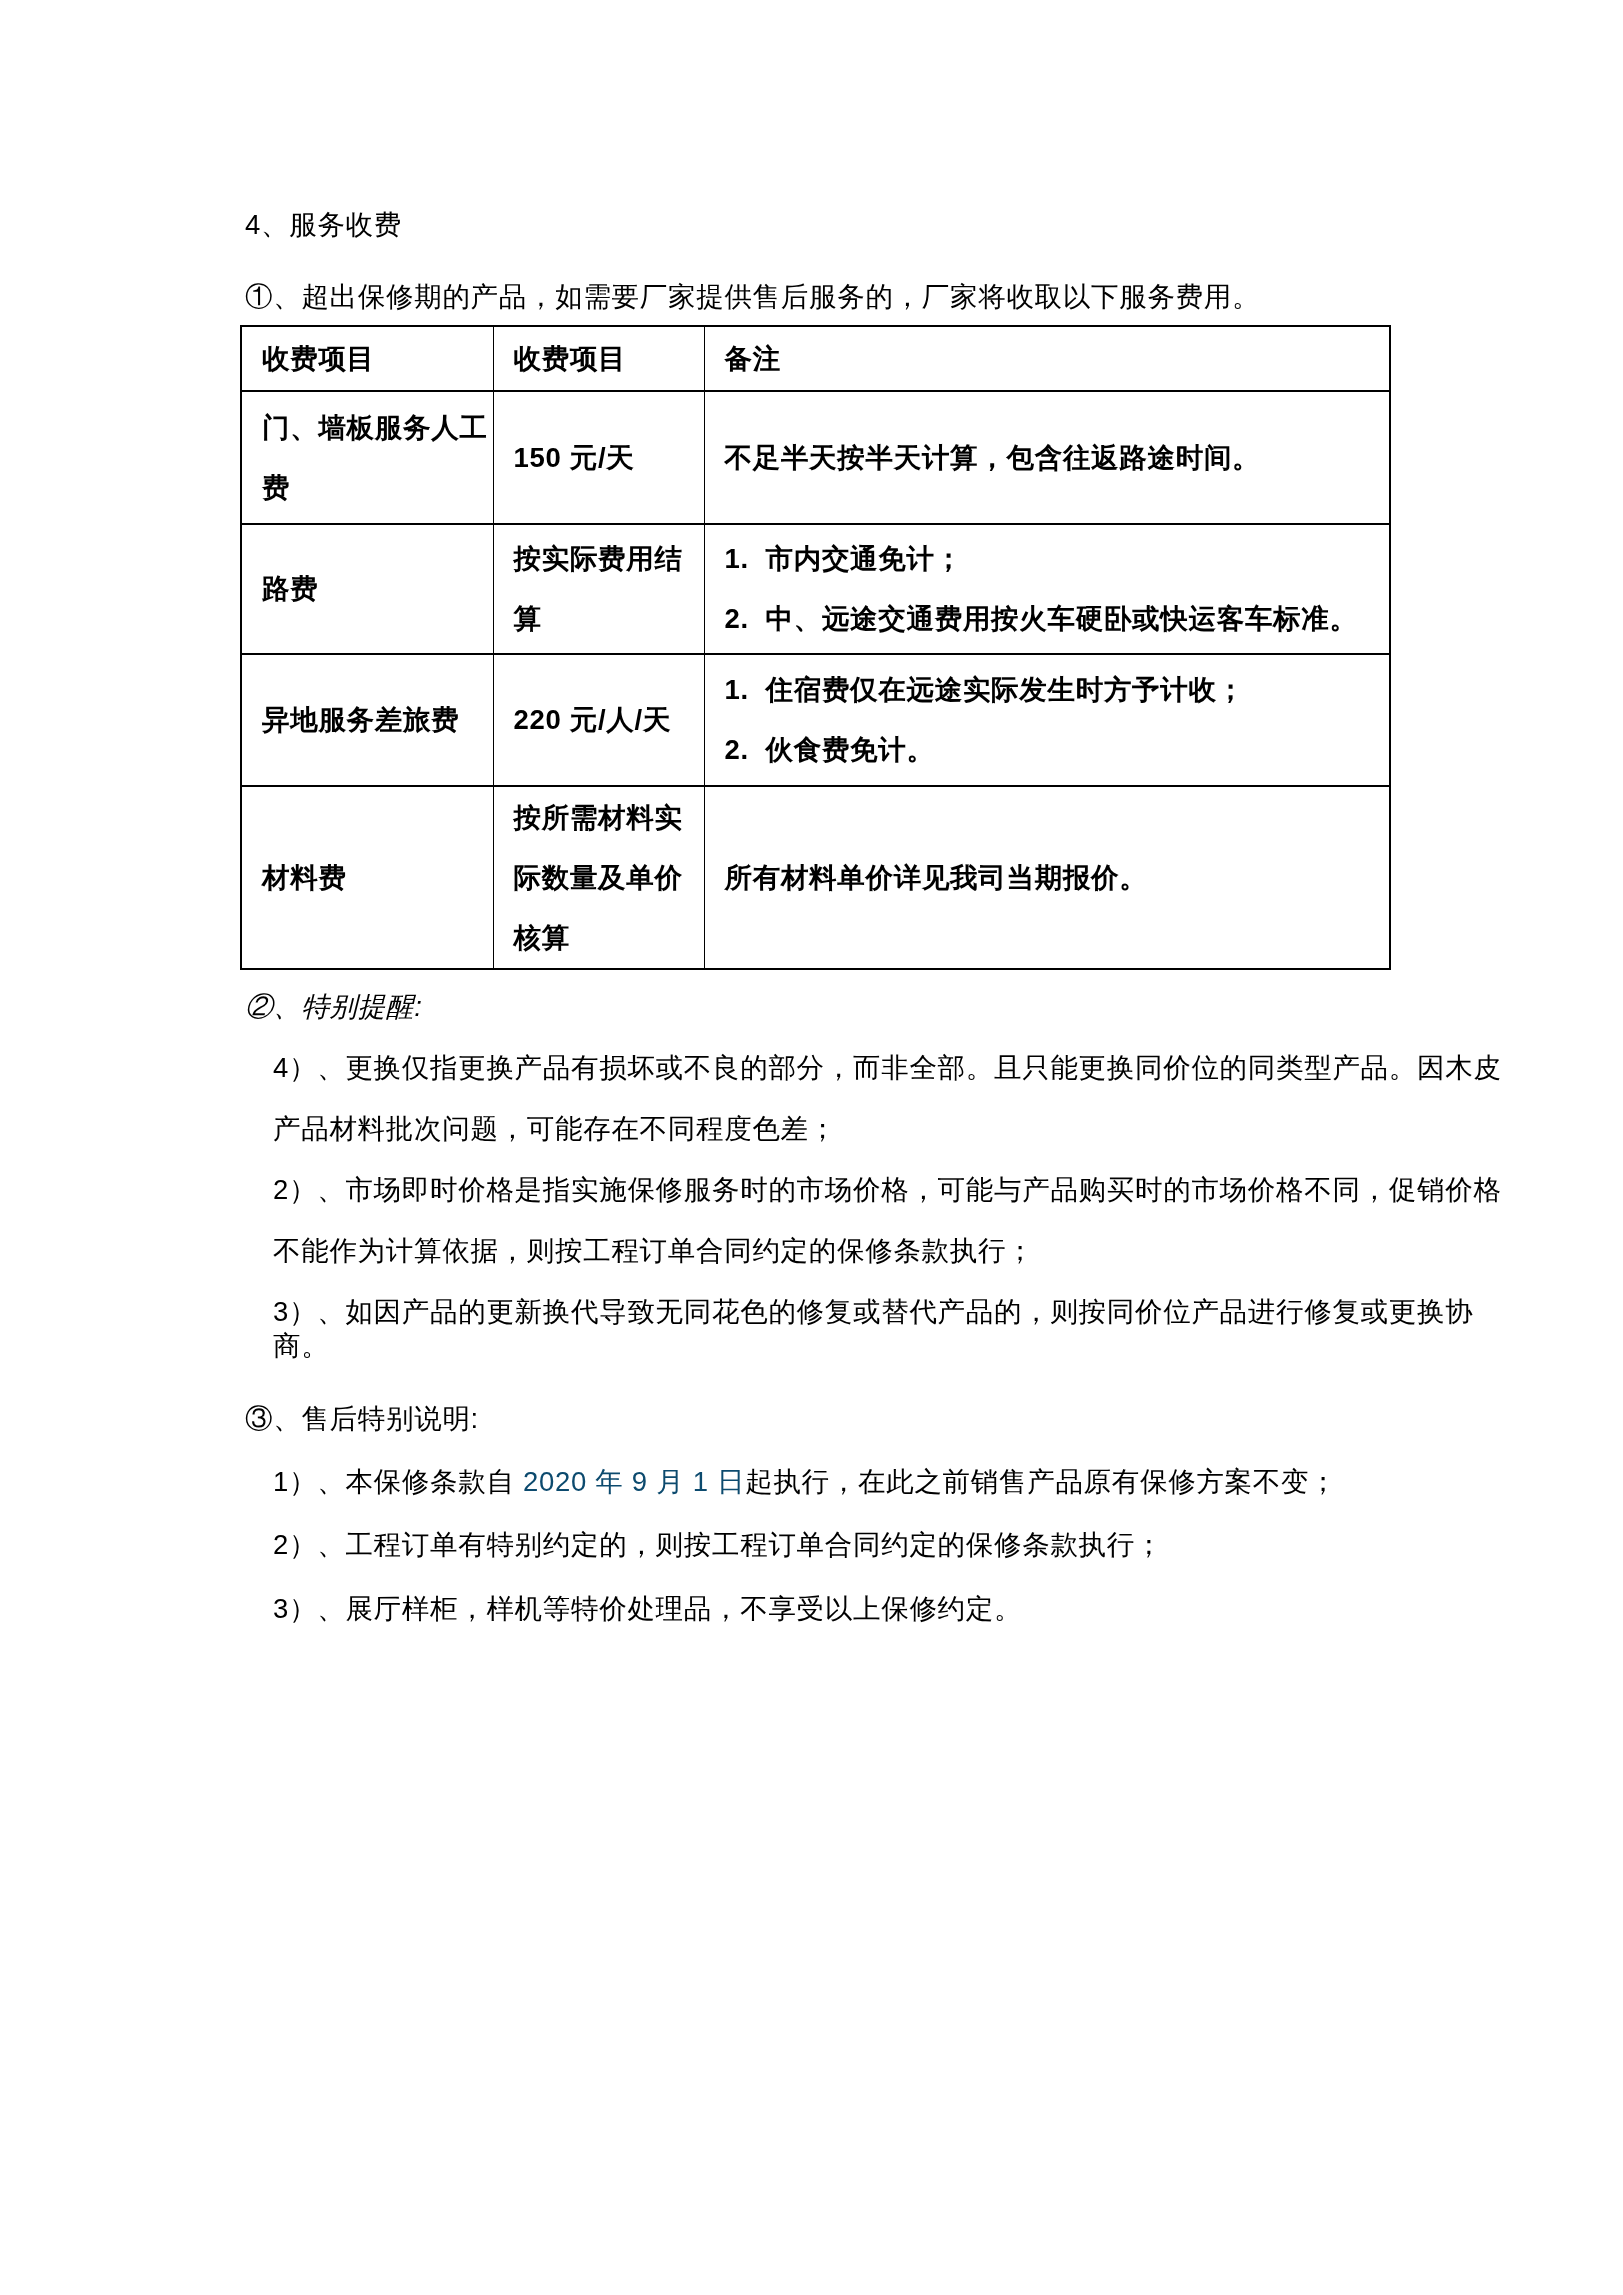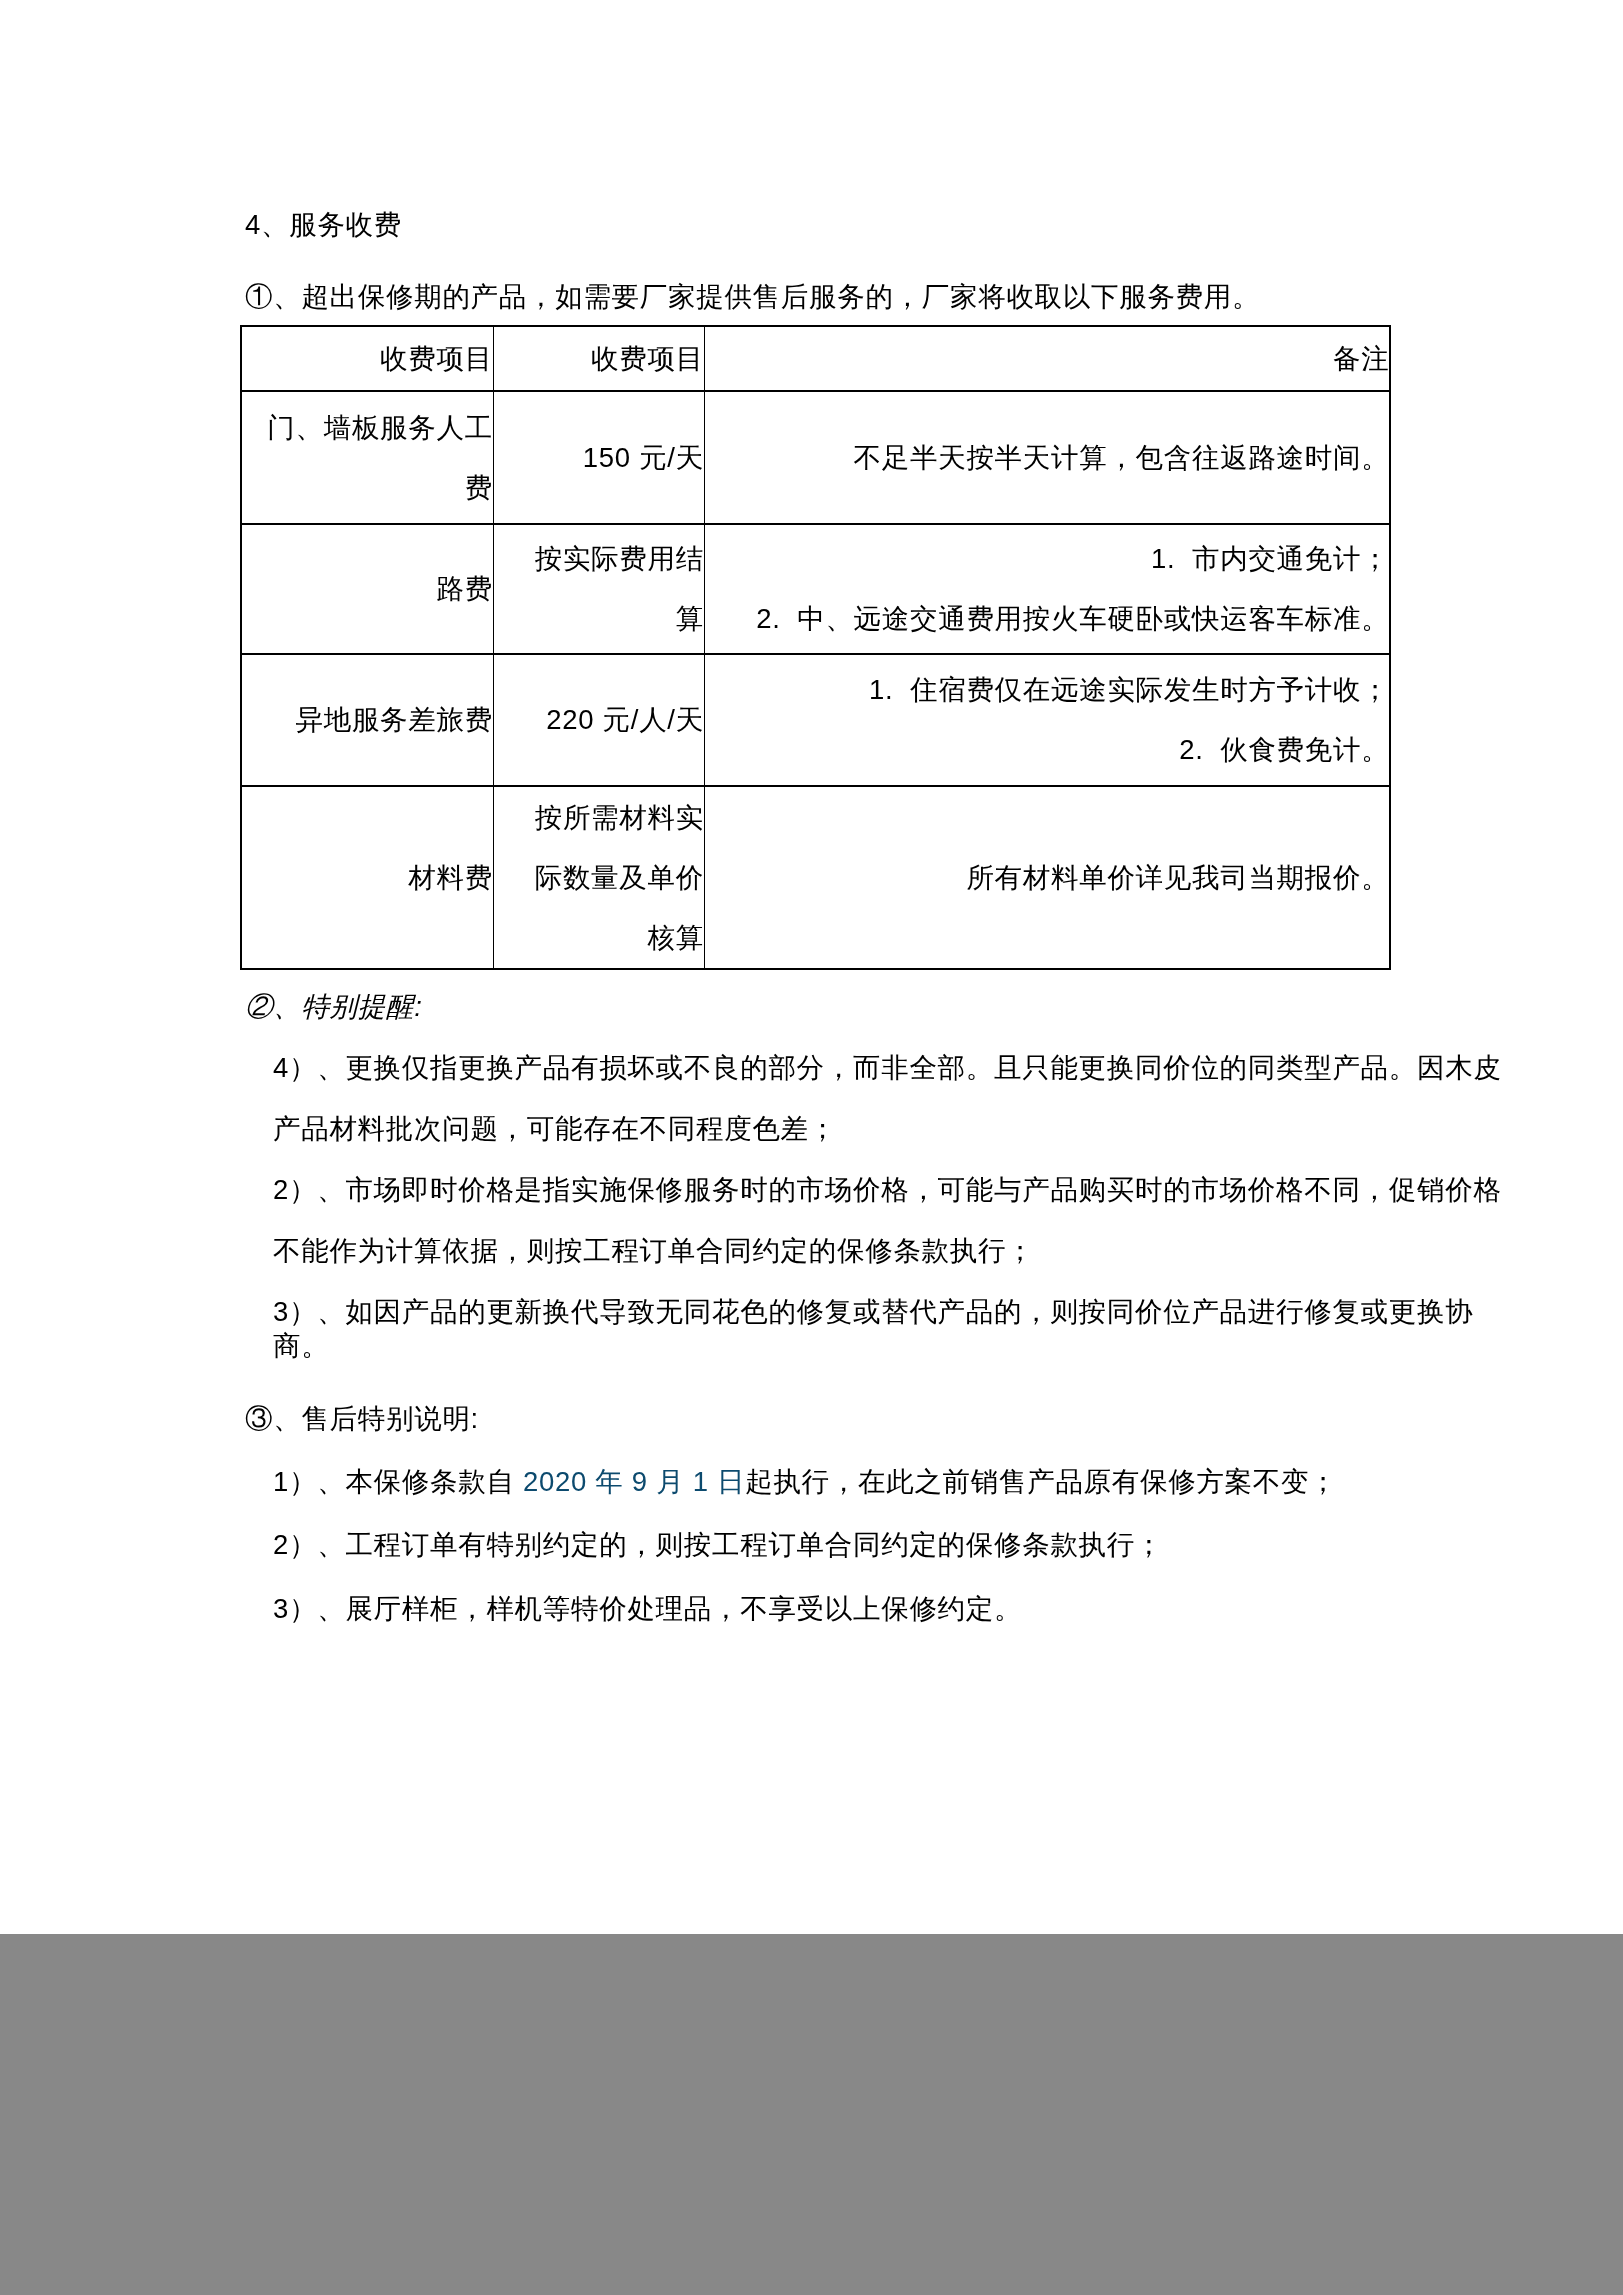--- a/index.html
+++ b/index.html
@@ -1,19 +1,19 @@
 <!DOCTYPE html>
 <html style="font-size:10.5px"><head>
 <meta charset="utf-8">
 <style>
   html, body { margin: 0; padding: 0; background: #888; }
   .page {
     position: relative;
     width: 1623px;
-    height: 1934px;
+    height: 2295px;
     background: #ffffff;
     font-family: "Liberation Sans", sans-serif;
     color: #000000;
     overflow: hidden;
   }
   .content {
     position: absolute;
     left: 245px;
     top: 0;
     width: 1269px;
@@ -34,22 +34,22 @@
     border-collapse: collapse;
     table-layout: fixed;
     width: 1148px;
   }
   table.fee-table td, table.fee-table th {
     border: 1.3px solid #000;
     border-top-width: 2px;
     border-bottom-width: 2px;
     padding: 0 0 0 19.6px;
     vertical-align: middle;
-    text-align: right;
-    font-weight: 400;
+    text-align: left;
+    font-weight: 700;
   }
   table.fee-table { border: 2px solid #000; }
   .cell-line {
     font-size: 27.5px;
     line-height: 60px;
     white-space: pre-wrap;
     letter-spacing: 0.7px;
   }
   tr.h-row      { height: 65px; }
   tr.r-labor    { height: 133px; }

